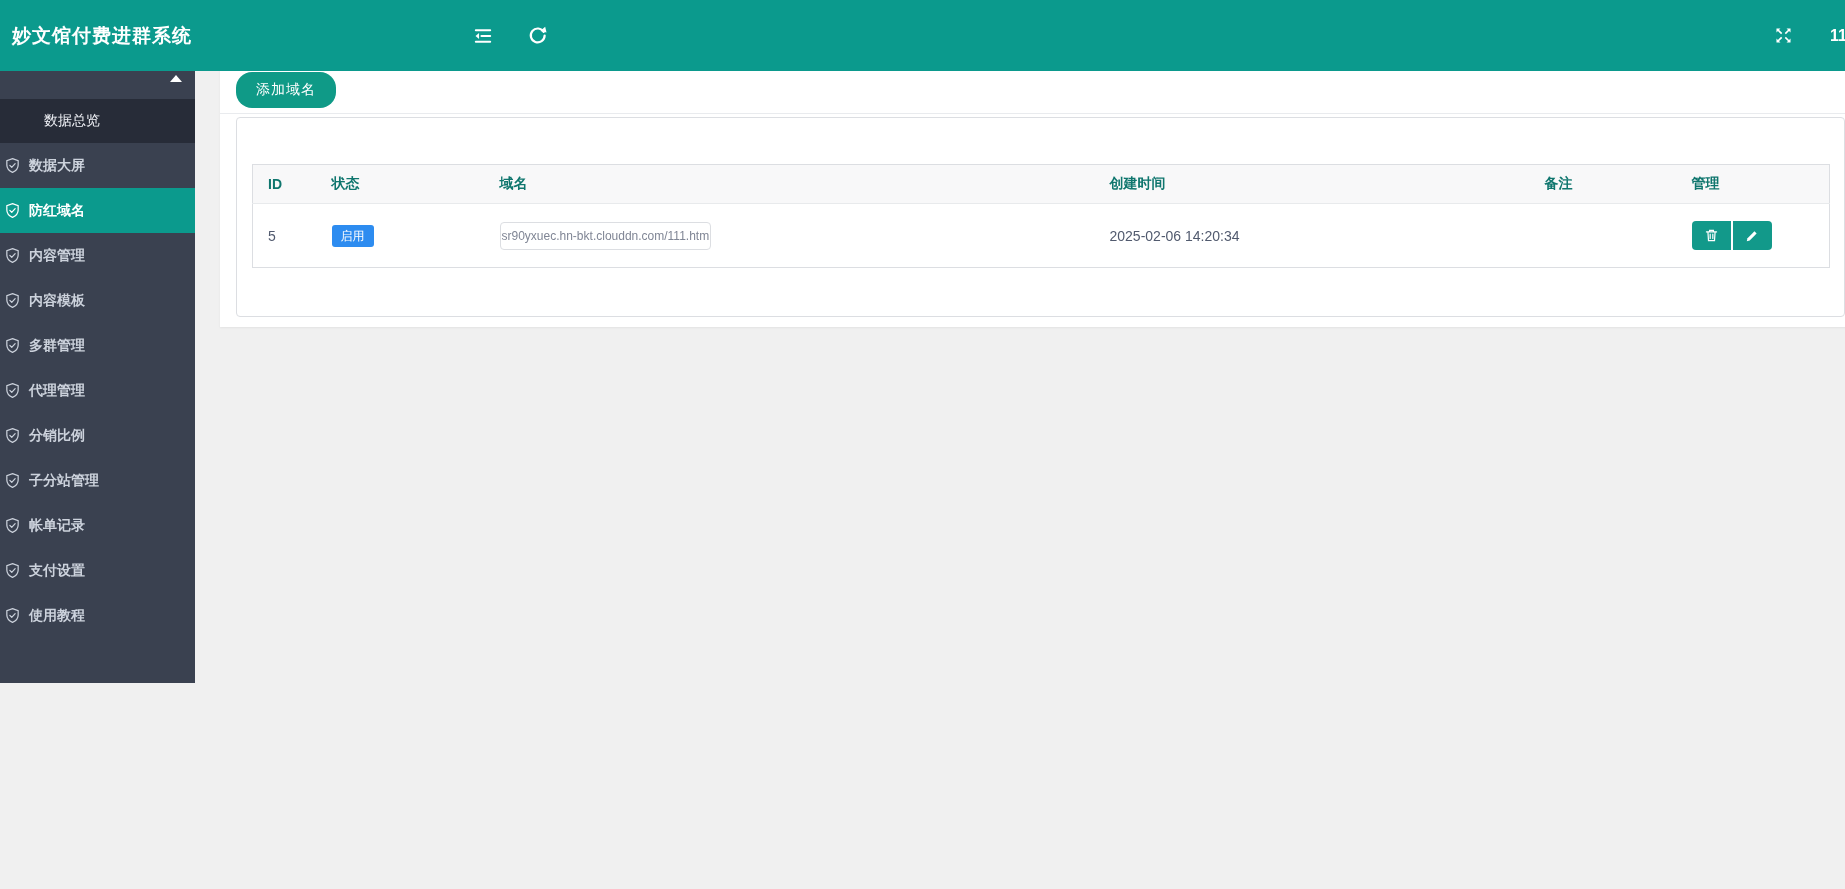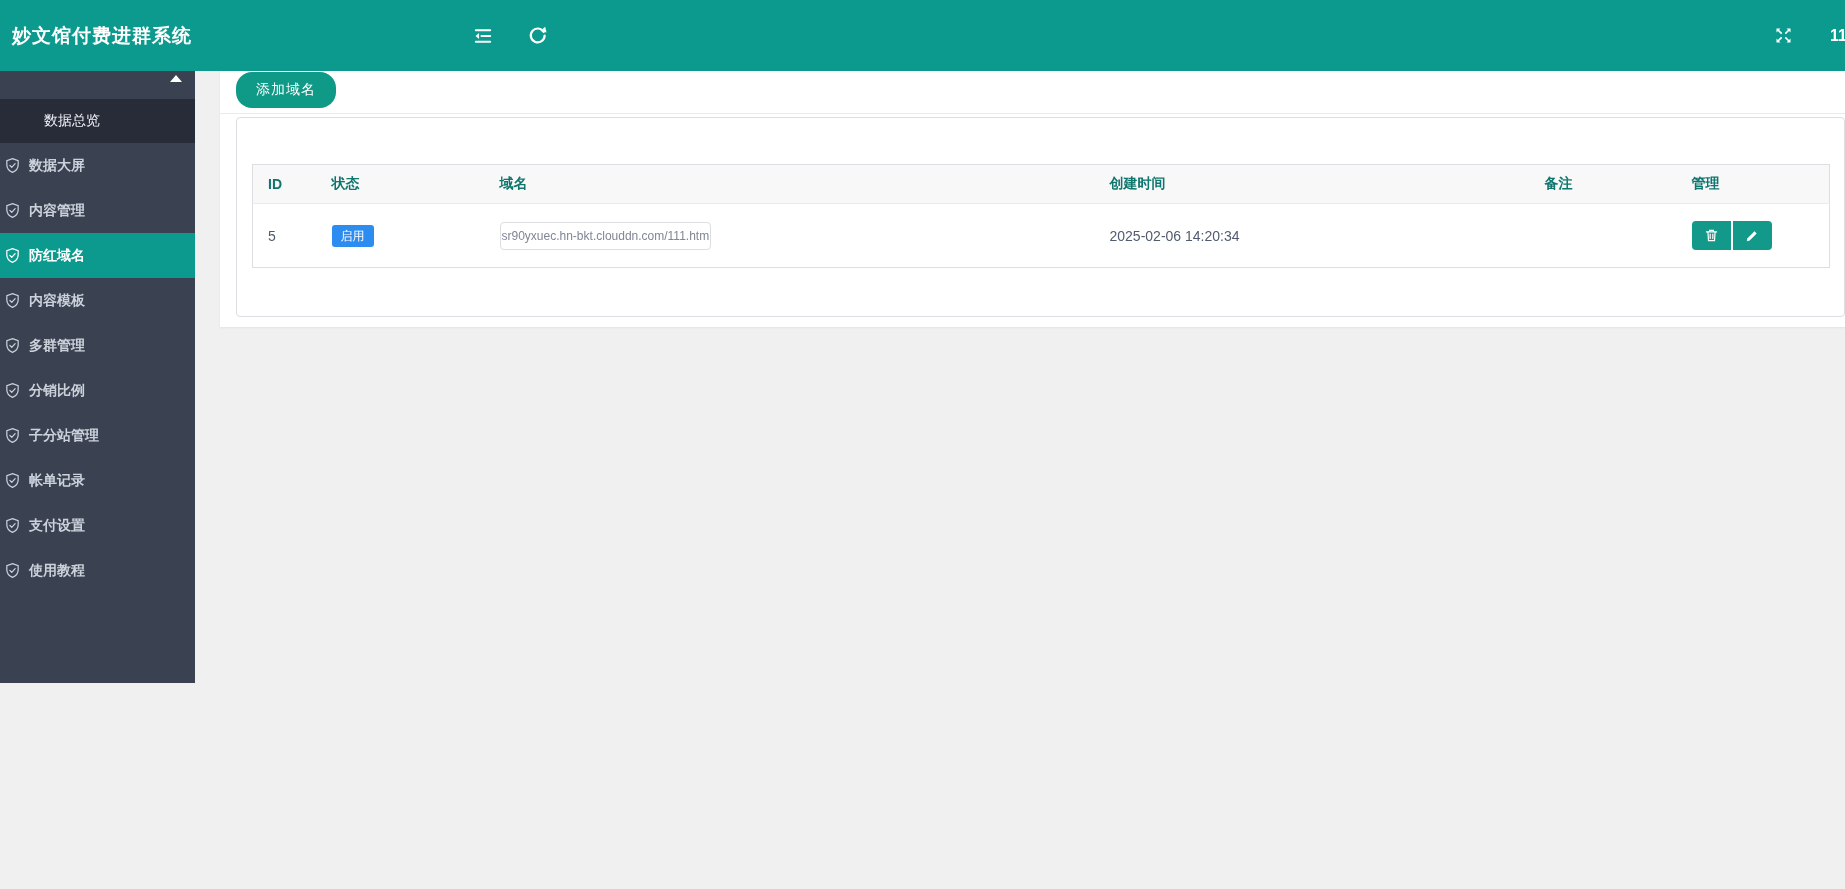--- a/index.html
+++ b/index.html
@@ -160,55 +160,64 @@
   <nav>
       <div class="menu-item">
     <span class="mi-icon">
       <svg width="17" height="17" viewBox="0 0 18 18" fill="none" stroke="currentColor" stroke-width="1.3">
         <path d="M9 1.8l6 2.2v4.6c0 3.8-2.4 6.2-6 7.7-3.6-1.5-6-3.9-6-7.7V4z"></path>
         <path d="M6.2 8.9l2 2.1 3.6-4" stroke-linecap="round" stroke-linejoin="round"></path>
       </svg>
     </span>
     <span class="mi-label">数据大屏</span>
   </div>
+      <div class="menu-item active">
+    <span class="mi-icon">
+      <svg width="17" height="17" viewBox="0 0 18 18" fill="none" stroke="currentColor" stroke-width="1.3">
+        <path d="M9 1.8l6 2.2v4.6c0 3.8-2.4 6.2-6 7.7-3.6-1.5-6-3.9-6-7.7V4z"></path>
+        <path d="M6.2 8.9l2 2.1 3.6-4" stroke-linecap="round" stroke-linejoin="round"></path>
+      </svg>
+    </span>
+    <span class="mi-label">防红域名</span>
+  </div>
       <div class="menu-item">
     <span class="mi-icon">
       <svg width="17" height="17" viewBox="0 0 18 18" fill="none" stroke="currentColor" stroke-width="1.3">
         <path d="M9 1.8l6 2.2v4.6c0 3.8-2.4 6.2-6 7.7-3.6-1.5-6-3.9-6-7.7V4z"></path>
         <path d="M6.2 8.9l2 2.1 3.6-4" stroke-linecap="round" stroke-linejoin="round"></path>
       </svg>
     </span>
     <span class="mi-label">内容管理</span>
   </div>
-      <div class="menu-item active">
-    <span class="mi-icon">
-      <svg width="17" height="17" viewBox="0 0 18 18" fill="none" stroke="currentColor" stroke-width="1.3">
-        <path d="M9 1.8l6 2.2v4.6c0 3.8-2.4 6.2-6 7.7-3.6-1.5-6-3.9-6-7.7V4z"></path>
-        <path d="M6.2 8.9l2 2.1 3.6-4" stroke-linecap="round" stroke-linejoin="round"></path>
-      </svg>
-    </span>
-    <span class="mi-label">防红域名</span>
-  </div>
       <div class="menu-item">
     <span class="mi-icon">
       <svg width="17" height="17" viewBox="0 0 18 18" fill="none" stroke="currentColor" stroke-width="1.3">
         <path d="M9 1.8l6 2.2v4.6c0 3.8-2.4 6.2-6 7.7-3.6-1.5-6-3.9-6-7.7V4z"></path>
         <path d="M6.2 8.9l2 2.1 3.6-4" stroke-linecap="round" stroke-linejoin="round"></path>
       </svg>
     </span>
     <span class="mi-label">内容模板</span>
   </div>
       <div class="menu-item">
     <span class="mi-icon">
       <svg width="17" height="17" viewBox="0 0 18 18" fill="none" stroke="currentColor" stroke-width="1.3">
         <path d="M9 1.8l6 2.2v4.6c0 3.8-2.4 6.2-6 7.7-3.6-1.5-6-3.9-6-7.7V4z"></path>
         <path d="M6.2 8.9l2 2.1 3.6-4" stroke-linecap="round" stroke-linejoin="round"></path>
       </svg>
     </span>
     <span class="mi-label">多群管理</span>
+  </div>
+      <div class="menu-item">
+    <span class="mi-icon">
+      <svg width="17" height="17" viewBox="0 0 18 18" fill="none" stroke="currentColor" stroke-width="1.3">
+        <path d="M9 1.8l6 2.2v4.6c0 3.8-2.4 6.2-6 7.7-3.6-1.5-6-3.9-6-7.7V4z"></path>
+        <path d="M6.2 8.9l2 2.1 3.6-4" stroke-linecap="round" stroke-linejoin="round"></path>
+      </svg>
+    </span>
+    <span class="mi-label">代理管理</span>
   </div>
       <div class="menu-item">
     <span class="mi-icon">
       <svg width="17" height="17" viewBox="0 0 18 18" fill="none" stroke="currentColor" stroke-width="1.3">
         <path d="M9 1.8l6 2.2v4.6c0 3.8-2.4 6.2-6 7.7-3.6-1.5-6-3.9-6-7.7V4z"></path>
         <path d="M6.2 8.9l2 2.1 3.6-4" stroke-linecap="round" stroke-linejoin="round"></path>
       </svg>
     </span>
     <span class="mi-label">分销比例</span>
   </div>

